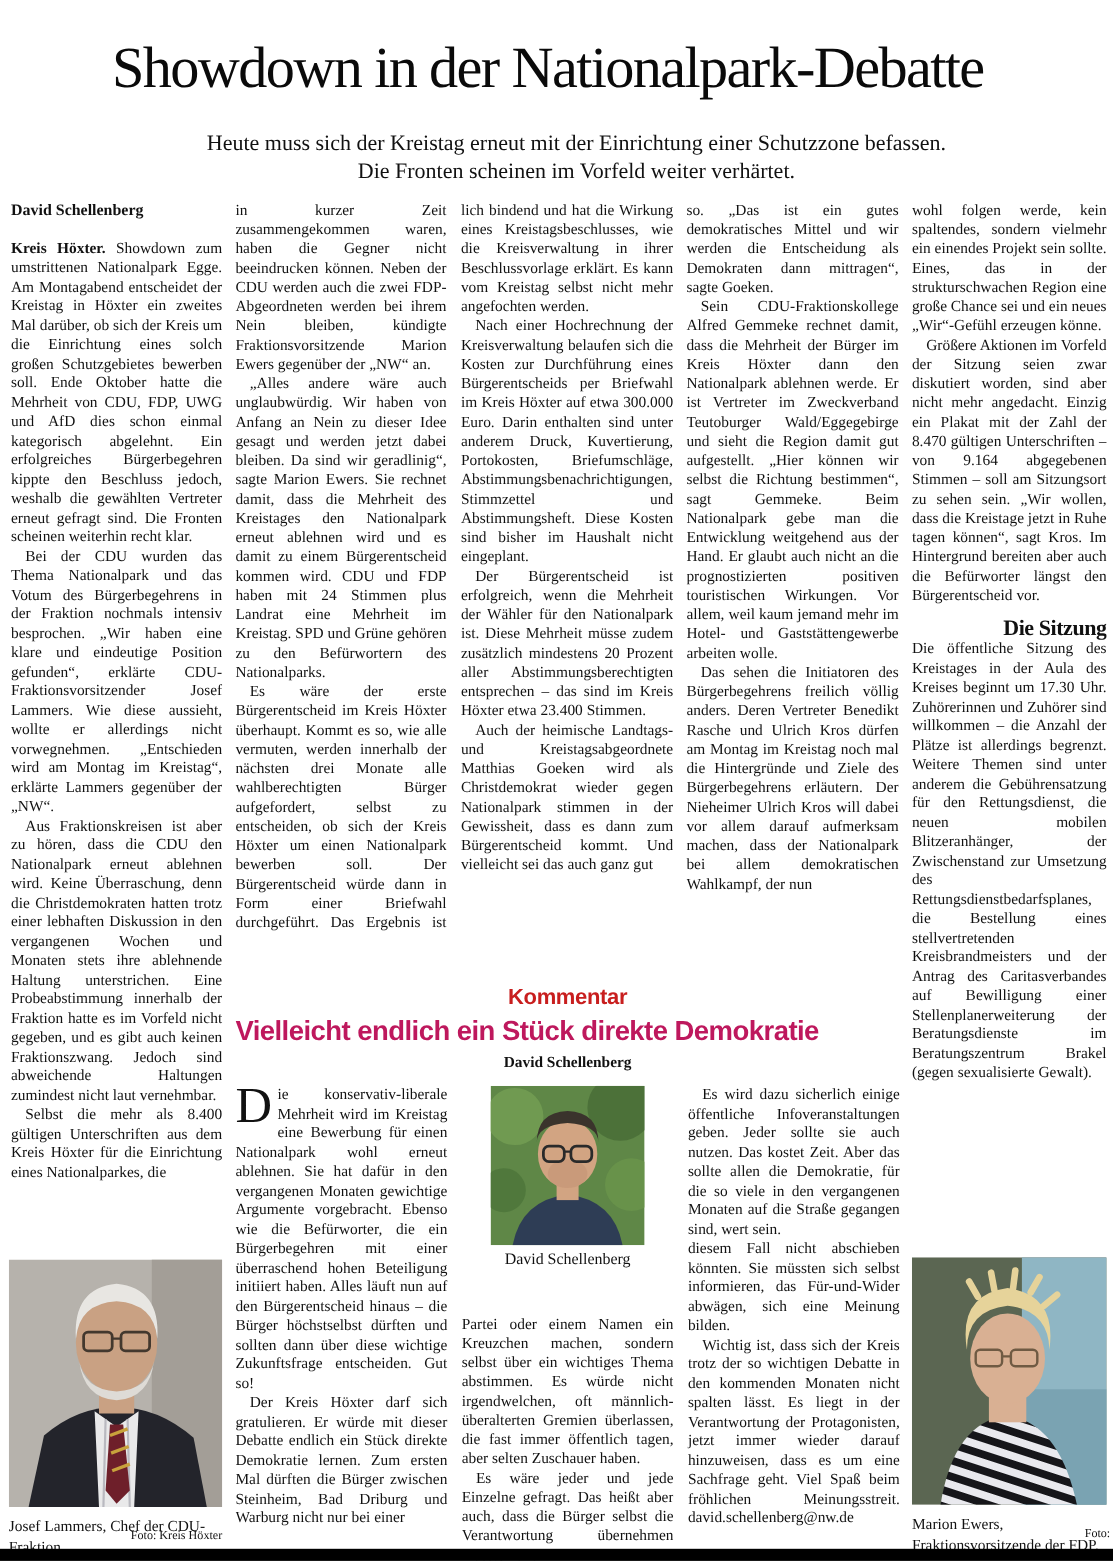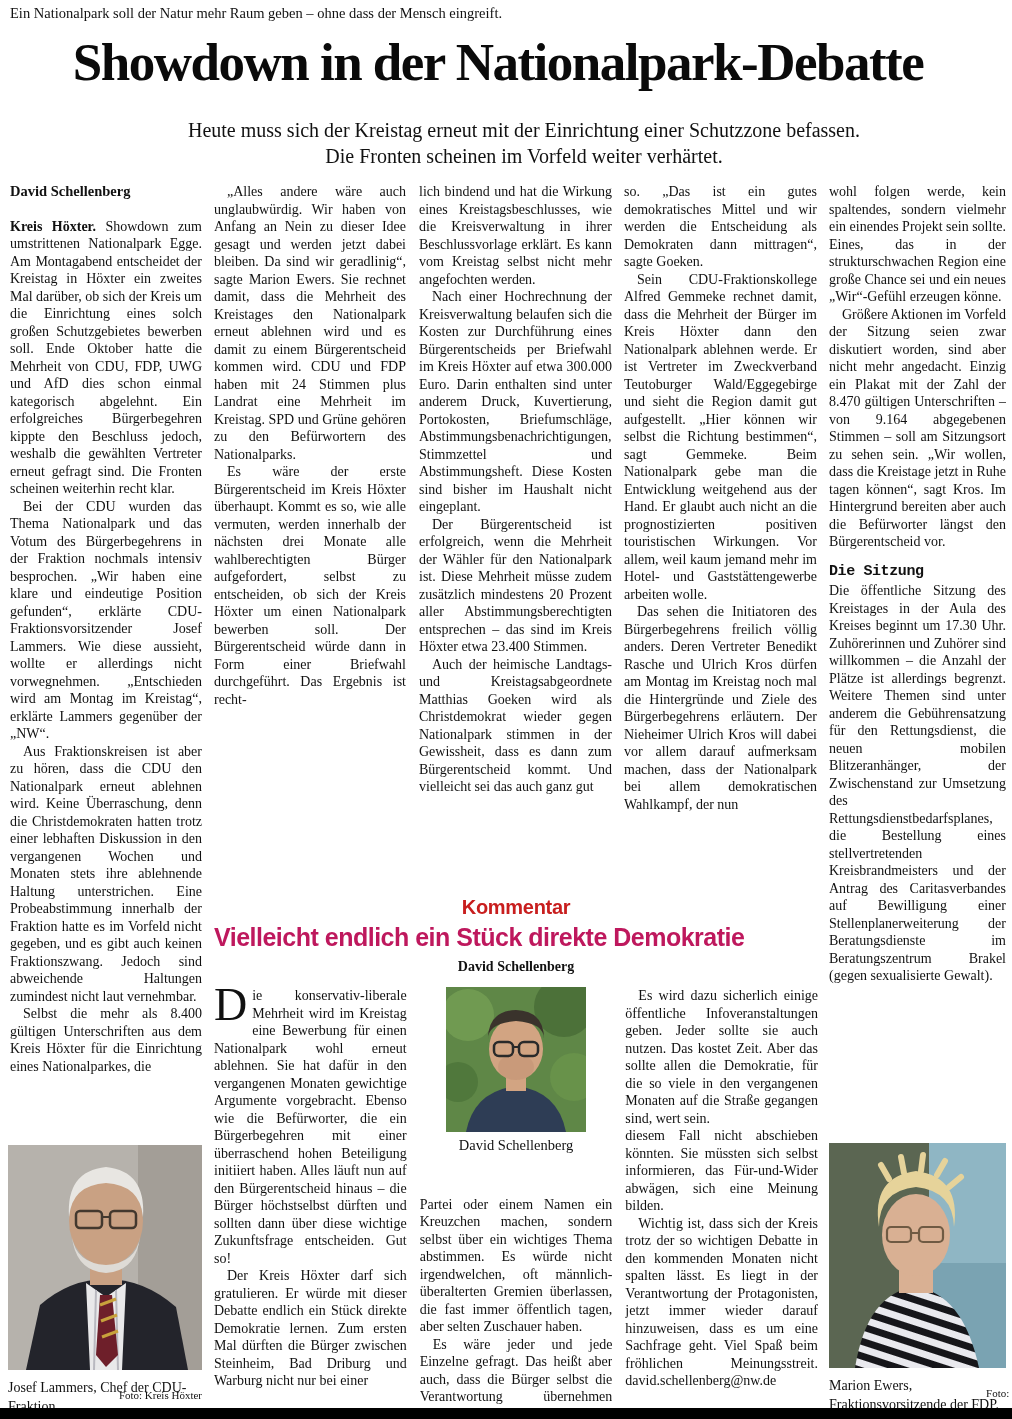--- a/index.html
+++ b/index.html
@@ -4,40 +4,40 @@
 <style>
   :root { --accent:#c81e1e; --ink:#111111; --paper:#ffffff; }
   * { margin:0; padding:0; box-sizing:border-box; }
   html,body { background:#e8e8e8; }
   .page { position:relative; width:1012px; height:1419px; background:var(--paper);
           color:var(--ink); font-family:"Liberation Serif", serif; margin:0 auto; overflow:hidden; }
 
   .kicker { position:absolute; left:10px; top:5px; font-size:14.5px; }
 
   .headline { position:absolute; left:0; right:16px; top:36px; text-align:center;
-              font-weight:bold; font-size:53px; letter-spacing:-1.5px; line-height:1;
+              font-weight:normal; font-size:53px; letter-spacing:-1.5px; line-height:1;
               font-family:"Liberation Serif", serif; color:#0a0a0a; }
   .subhead  { position:absolute; left:0; right:0; top:117px; text-align:center;
               font-size:20px; line-height:26px;padding-left:36px; }
 
   .bodytext { font-size:14px; line-height:17.5px; text-align:justify; hyphens:auto; }
   .col { position:absolute; top:183px; overflow:hidden; }
   #col1 { left:10px;  width:192px; height:945px; }
   #col2 { left:214px; width:192px; height:665px; }
   #col3 { left:419px; width:193px; height:665px; }
   #col4 { left:624px; width:193px; height:665px; }
   #col5 { left:829px; width:177px; height:957px; }
   .byline { font-weight:bold; font-size:14.5px; margin-bottom:17px; text-align:left; }
   .para { margin:0; }
   .ind { text-indent:13px; }
   .lead { font-weight:bold; }
 
   .sitzung { margin-top:12px; }
-  .sitzung-h { font-family:Liberation Mono, monospace; font-weight:bold;
-               font-size:15px; letter-spacing:-0.4px; margin-bottom:2px; text-align:left; }
+  .sitzung-h { font-family:Liberation Serif, serif; font-weight:bold;
+               font-size:20px; letter-spacing:-0.4px; margin-bottom:2px; text-align:right; }
 
   .kommentar { position:absolute; left:214px; top:896px; width:604px; height:560px; overflow:hidden; }
   .k-label  { text-align:center; color:var(--accent); font-family:"Liberation Sans", sans-serif;
               font-weight:bold; font-size:20px; letter-spacing:-0.3px; }
   .k-title  { font-family:"Liberation Sans", sans-serif; font-weight:bold;
               font-size:25px; letter-spacing:-0.5px; margin-top:4px; color:#be185d; }
   .k-byline { text-align:center; font-weight:bold; font-size:14px; margin-top:7px; margin-bottom:12px; }
   .k-cols { display:flex; gap:13px; }
   .k-col { flex:1; overflow:hidden; }
   .dropcap { float:left; font-size:46px; line-height:36px; padding-right:5px; }
@@ -51,37 +51,37 @@
   .cap { position:relative; font-size:14px; line-height:18.5px; margin-top:5px; padding-right:2px; }
   .credit { position:absolute; right:0; bottom:12px; font-size:11px;margin-top:32px; }
 
   .bottombar { position:absolute; left:0; top:1408px; width:1012px; height:11px; background:#000; }
 </style>
 </head>
 <body>
 
 <div class="page">
 
-  <div class="kicker">Ein Nationalpark soll der Natur mehr Raum geben – ohne dass der Mensch eingreift.</div>
   <h1 class="headline">Showdown in der Nationalpark-Debatte</h1>
   <div class="subhead">
     <div>Heute muss sich der Kreistag erneut mit der Einrichtung einer Schutzzone befassen.</div>
     <div>Die Fronten scheinen im Vorfeld weiter verhärtet.</div>
   </div>
 
   <div class="col bodytext" id="col1">
     <div class="byline">David Schellenberg</div>
     <p class="para"><span class="lead">Kreis Höxter.</span> <span>Showdown zum umstrittenen Nationalpark Egge. Am Montagabend entscheidet der Kreistag in Höxter ein zweites Mal darüber, ob sich der Kreis um die Einrichtung eines solch großen Schutzgebietes bewerben soll. Ende Oktober hatte die Mehrheit von CDU, FDP, UWG und AfD dies schon einmal kategorisch abgelehnt. Ein erfolgreiches Bürgerbegehren kippte den Beschluss jedoch, weshalb die gewählten Vertreter erneut gefragt sind. Die Fronten scheinen weiterhin recht klar.</span></p>
     <div>
         <p class="para ind">Bei der CDU wurden das Thema Nationalpark und das Votum des Bürgerbegehrens in der Fraktion nochmals intensiv besprochen. „Wir haben eine klare und eindeutige Position gefunden“, erklärte CDU-Fraktionsvorsitzender Josef Lammers. Wie diese aussieht, wollte er allerdings nicht vorwegnehmen. „Entschieden wird am Montag im Kreistag“, erklärte Lammers gegenüber der „NW“.</p>
         <p class="para ind">Aus Fraktionskreisen ist aber zu hören, dass die CDU den Nationalpark erneut ablehnen wird. Keine Überraschung, denn die Christdemokraten hatten trotz einer lebhaften Diskussion in den vergangenen Wochen und Monaten stets ihre ablehnende Haltung unterstrichen. Eine Probeabstimmung innerhalb der Fraktion hatte es im Vorfeld nicht gegeben, und es gibt auch keinen Fraktionszwang. Jedoch sind abweichende Haltungen zumindest nicht laut vernehmbar.</p>
         <p class="para ind">Selbst die mehr als 8.400 gültigen Unterschriften aus dem Kreis Höxter für die Einrichtung eines Nationalparkes, die</p>
       </div>
   </div>
   <div class="col bodytext" id="col2">
+      <p class="para">in kurzer Zeit zusammengekommen waren, haben die Gegner nicht beeindrucken können. Neben der CDU werden auch die zwei FDP-Abgeordneten werden bei ihrem Nein bleiben, kündigte Fraktionsvorsitzende Marion Ewers gegenüber der „NW“ an.</p>
       <p class="para ind">„Alles andere wäre auch unglaubwürdig. Wir haben von Anfang an Nein zu dieser Idee gesagt und werden jetzt dabei bleiben. Da sind wir geradlinig“, sagte Marion Ewers. Sie rechnet damit, dass die Mehrheit des Kreistages den Nationalpark erneut ablehnen wird und es damit zu einem Bürgerentscheid kommen wird. CDU und FDP haben mit 24 Stimmen plus Landrat eine Mehrheit im Kreistag. SPD und Grüne gehören zu den Befürwortern des Nationalparks.</p>
       <p class="para ind">Es wäre der erste Bürgerentscheid im Kreis Höxter überhaupt. Kommt es so, wie alle vermuten, werden innerhalb der nächsten drei Monate alle wahlberechtigten Bürger aufgefordert, selbst zu entscheiden, ob sich der Kreis Höxter um einen Nationalpark bewerben soll. Der Bürgerentscheid würde dann in Form einer Briefwahl durchgeführt. Das Ergebnis ist recht-</p>
     </div>
   <div class="col bodytext" id="col3">
       <p class="para">lich bindend und hat die Wirkung eines Kreistagsbeschlusses, wie die Kreisverwaltung in ihrer Beschlussvorlage erklärt. Es kann vom Kreistag selbst nicht mehr angefochten werden.</p>
       <p class="para ind">Nach einer Hochrechnung der Kreisverwaltung belaufen sich die Kosten zur Durchführung eines Bürgerentscheids per Briefwahl im Kreis Höxter auf etwa 300.000 Euro. Darin enthalten sind unter anderem Druck, Kuvertierung, Portokosten, Briefumschläge, Abstimmungsbenachrichtigungen, Stimmzettel und Abstimmungsheft. Diese Kosten sind bisher im Haushalt nicht eingeplant.</p>
       <p class="para ind">Der Bürgerentscheid ist erfolgreich, wenn die Mehrheit der Wähler für den Nationalpark ist. Diese Mehrheit müsse zudem zusätzlich mindestens 20 Prozent aller Abstimmungsberechtigten entsprechen – das sind im Kreis Höxter etwa 23.400 Stimmen.</p>
       <p class="para ind">Auch der heimische Landtags- und Kreistagsabgeordnete Matthias Goeken wird als Christdemokrat wieder gegen Nationalpark stimmen in der Gewissheit, dass es dann zum Bürgerentscheid kommt. Und vielleicht sei das auch ganz gut</p>
     </div>
   <div class="col bodytext" id="col4">

